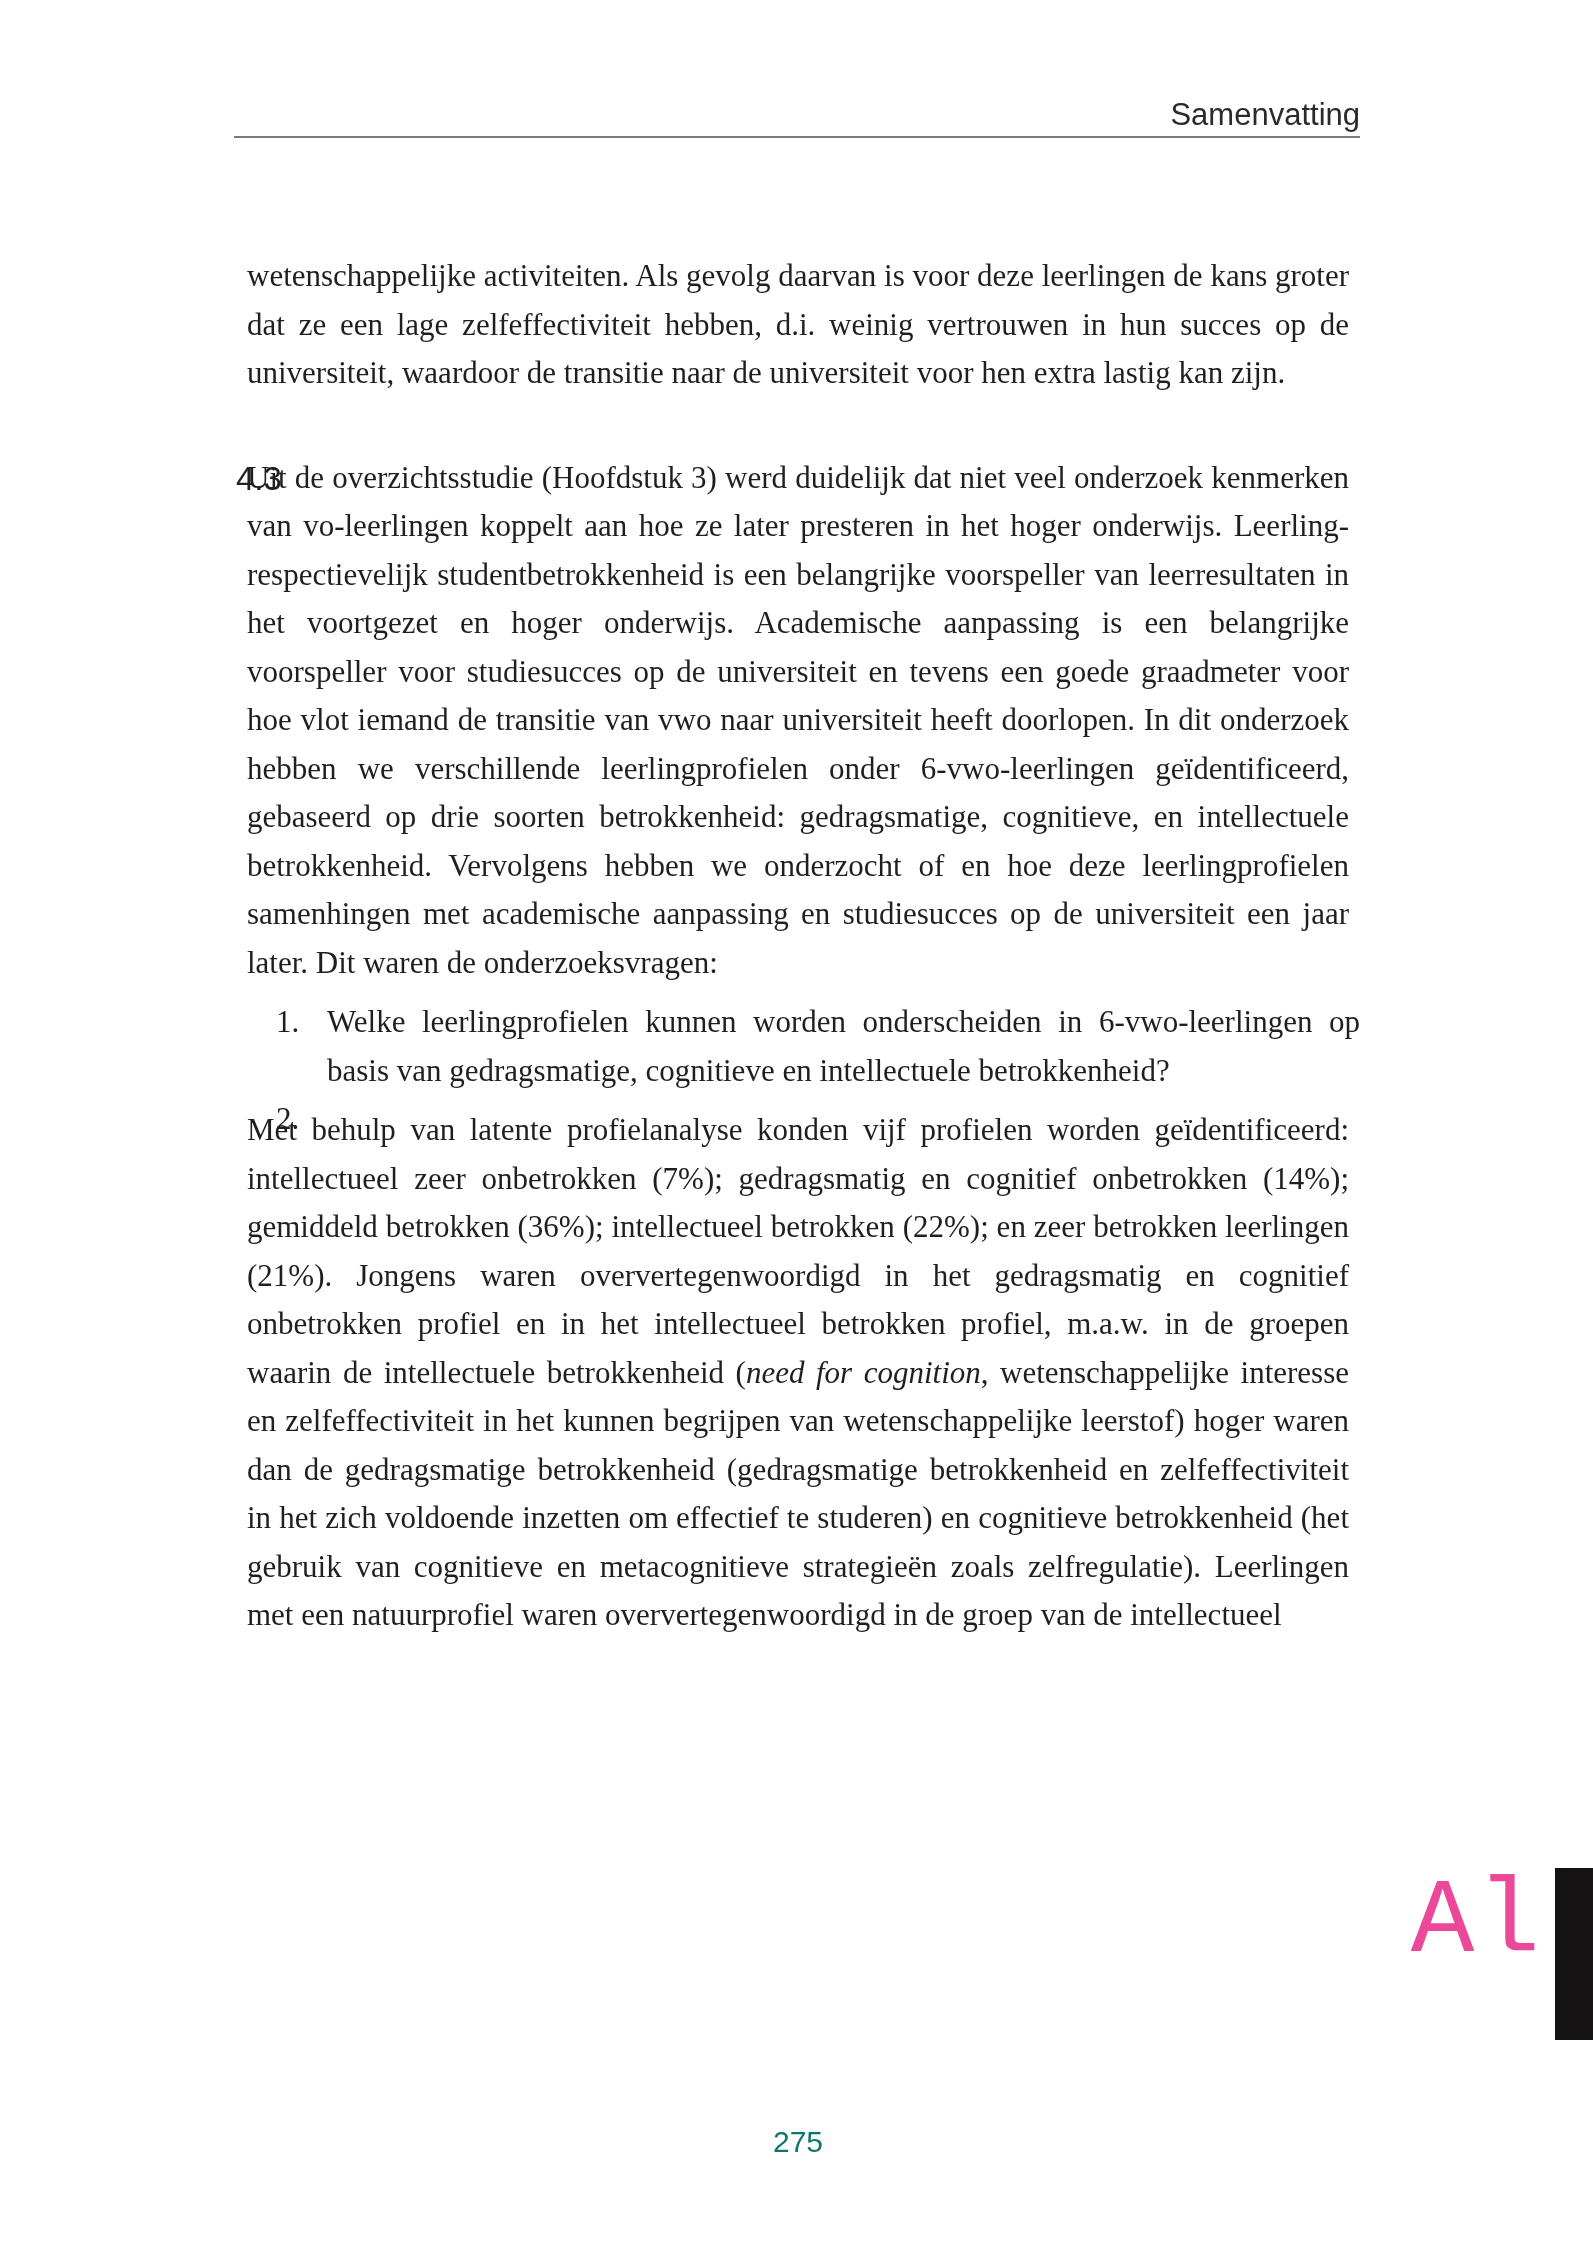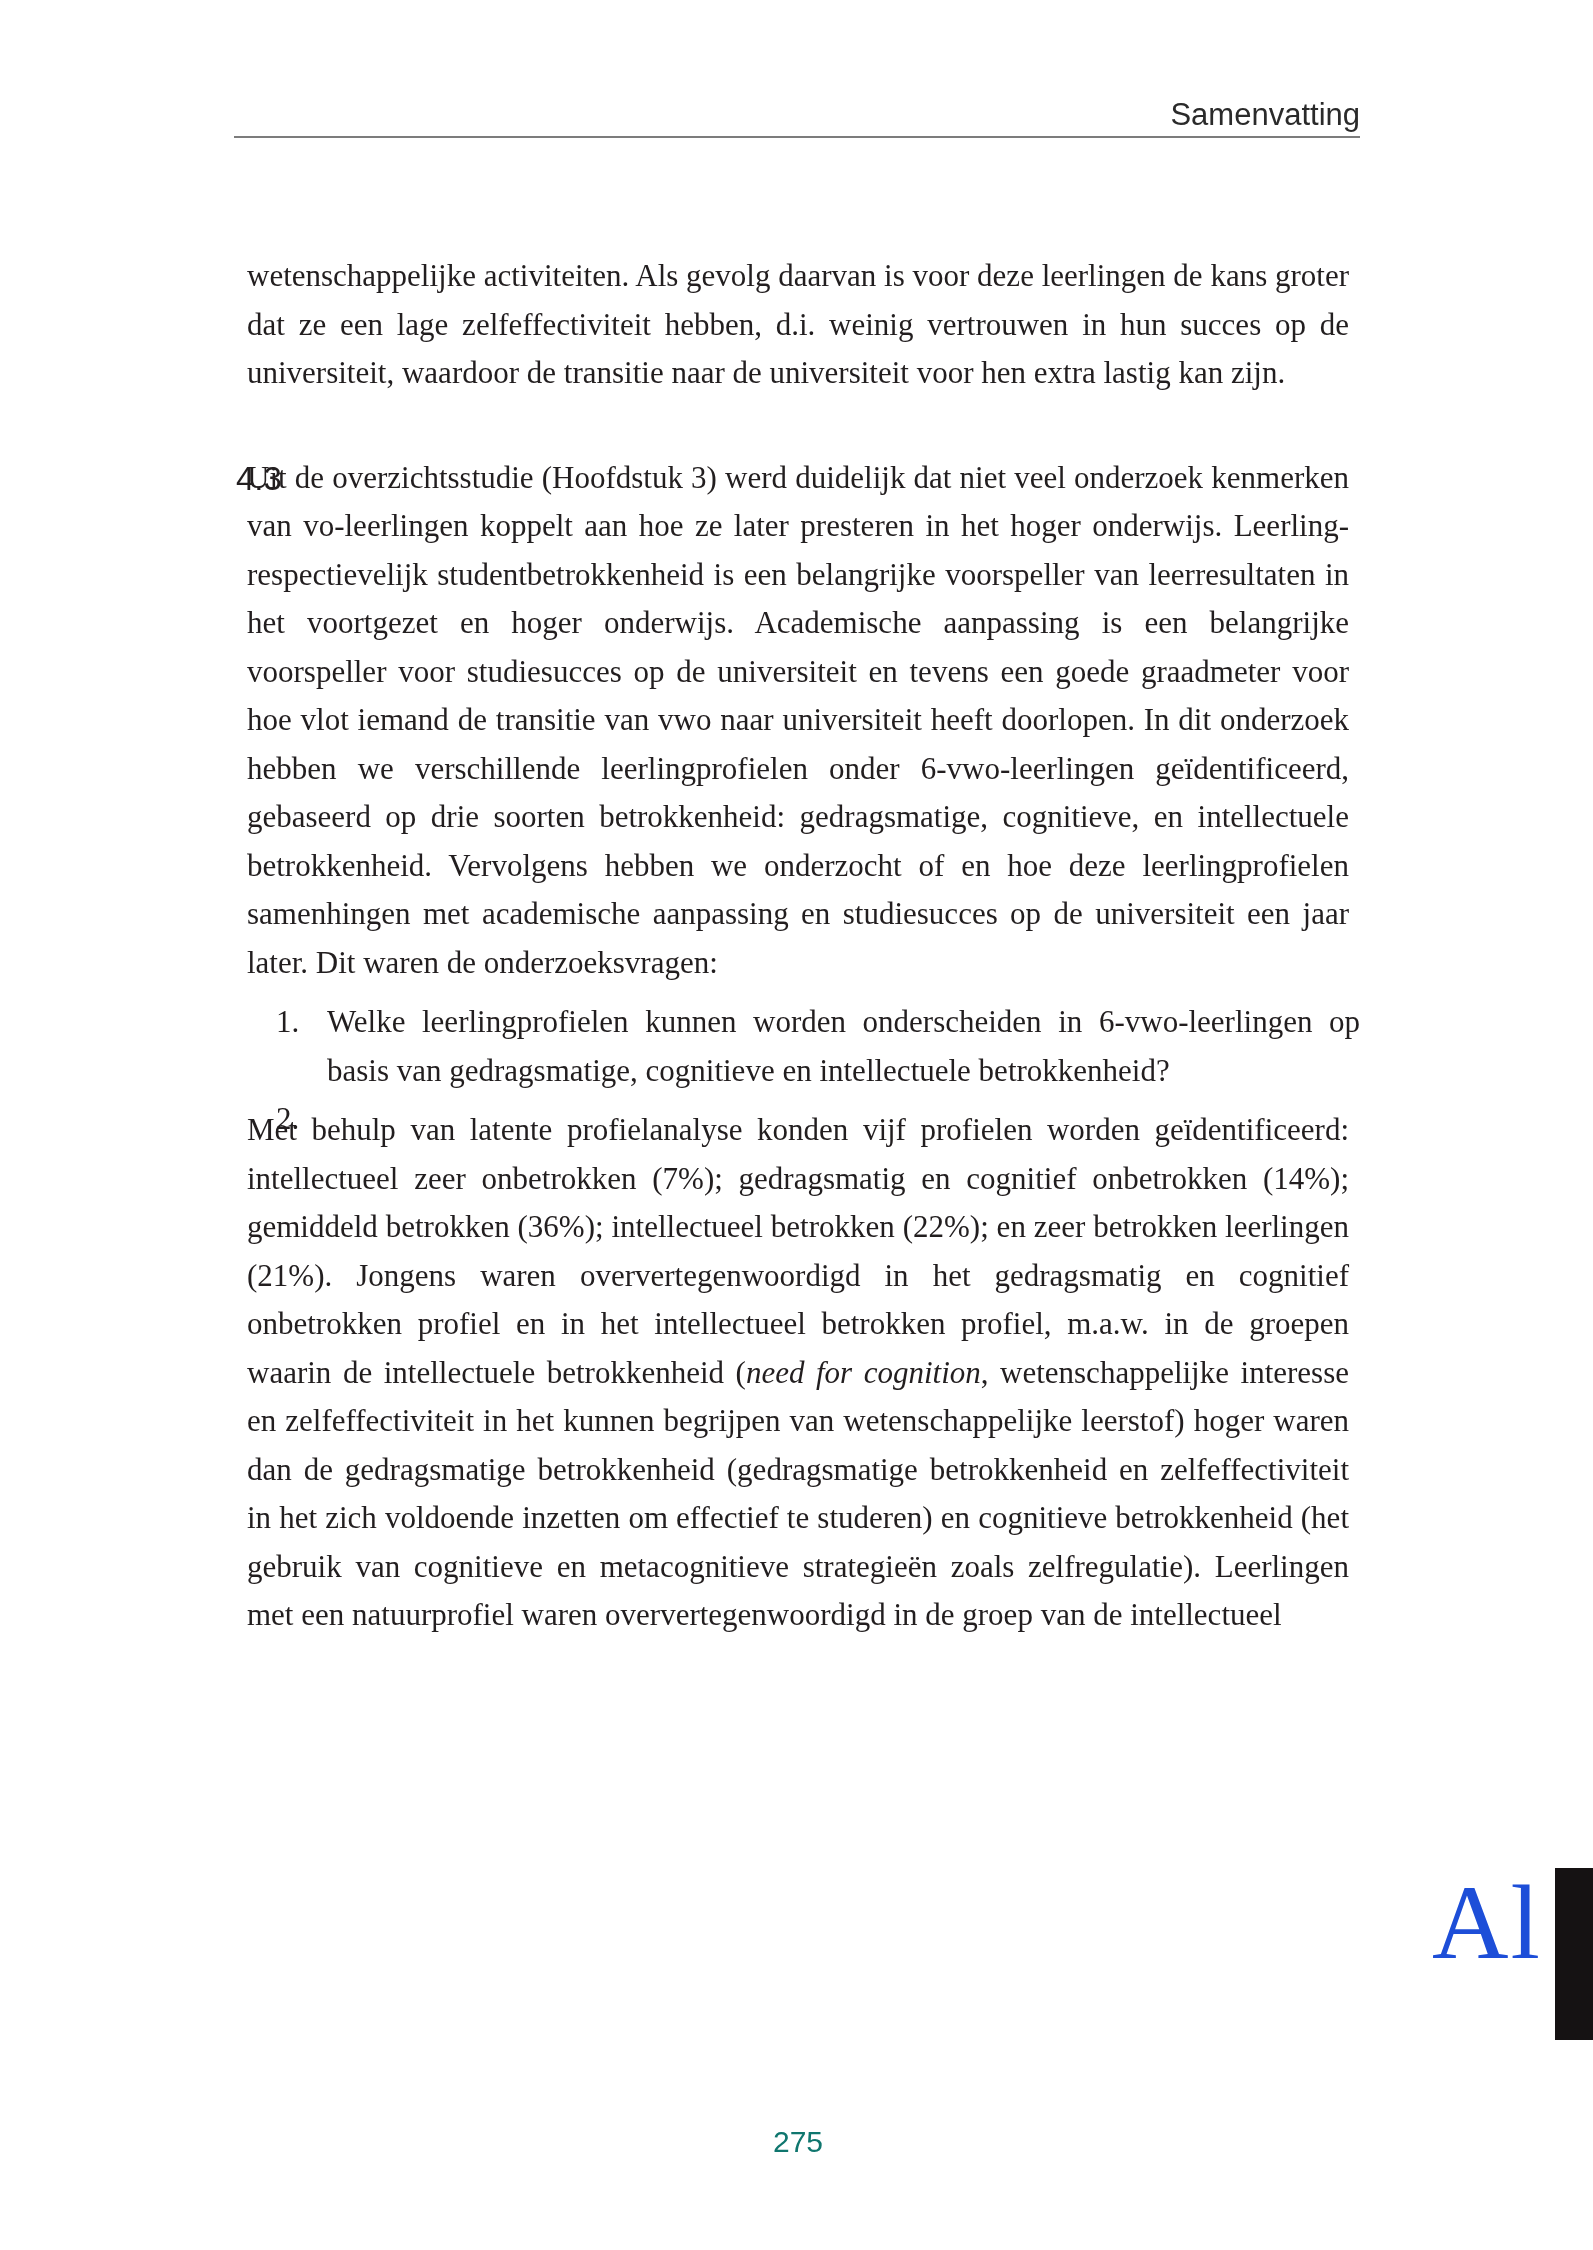--- a/index.html
+++ b/index.html
@@ -73,26 +73,26 @@
     right: 0;
     top: 1868px;
     width: 38px;
     height: 172px;
     background: #151213;
   }
   .thumb-label {
     position: absolute;
     top: 1870px;
     right: 51px;
-    font-family: Liberation Serif, serif;
+    font-family: Liberation Mono, monospace;
     font-weight: 100;
     font-size: 106px;
     line-height: 106px;
     letter-spacing: 2px;
-    color: #1d4ed8;
+    color: #ec4899;
   }
 </style>
 </head>
 <body>
 
 <div class="page">
 
   <div class="running-head">Samenvatting</div>
 
   <div class="head-rule"></div>

